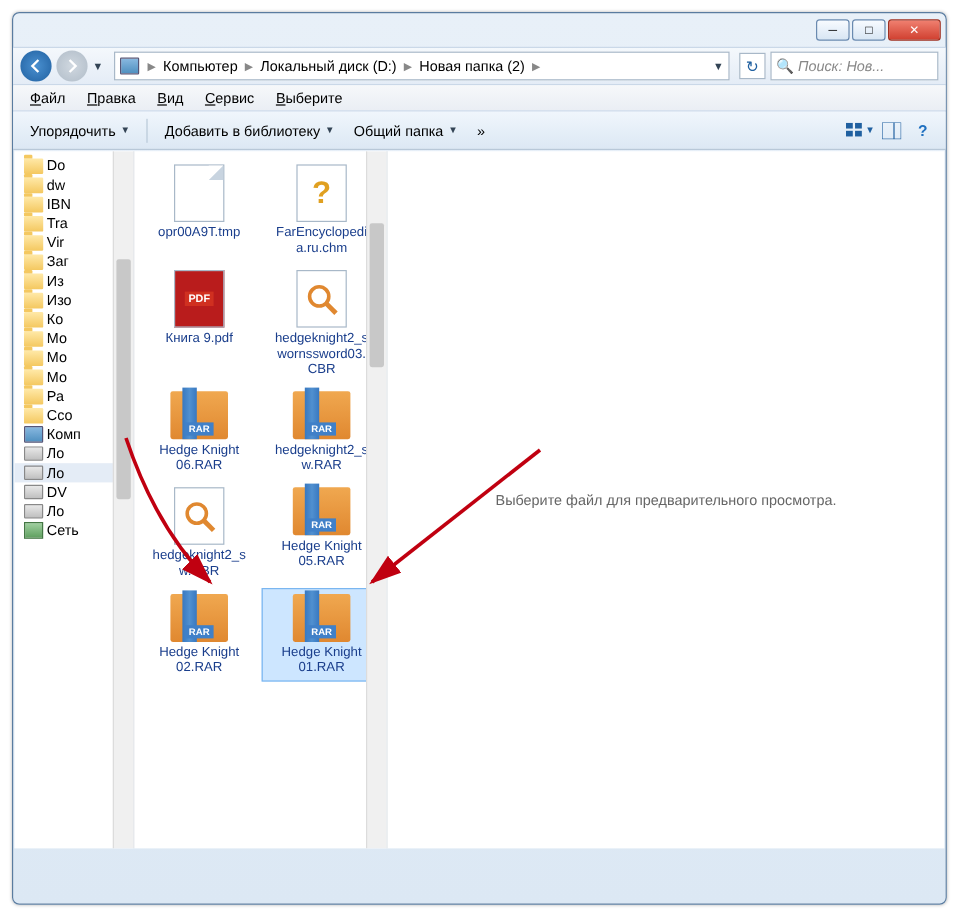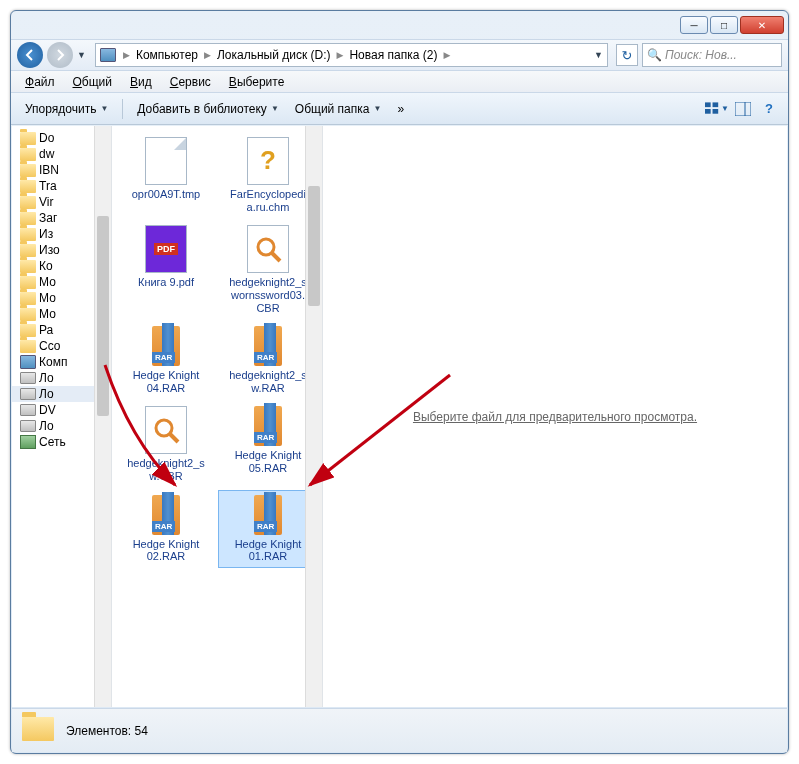--- a/index.html
+++ b/index.html
@@ -48,30 +48,30 @@
 
 .files { width:210px; position:relative; overflow:hidden; padding:6px 4px;}
 .files-scroll { position:absolute; right:0; top:0; width:17px; height:100%; background:#f0f0f0; border-left:1px solid #dcdcdc;}
 .files-scroll .thumb{ position:absolute; left:2px; right:2px; top:60px; height:120px; background:#c8c8c8; border-radius:2px;}
 .file-grid { display:grid; grid-template-columns: 1fr 1fr; gap:2px 2px; }
 .file-item { display:flex; flex-direction:column; align-items:center; padding:4px 2px; font-size:11px; text-align:center; color:#1a3e8c; cursor:pointer; border:1px solid transparent; line-height:1.15; }
 .file-item.selected { background:#cde6ff; border:1px solid #7ab6f0; }
 .fname { word-break:break-word; max-width:80px; }
 .icon-generic{width:42px;height:48px;background:#fff;border:1px solid #a8b8c8;position:relative;margin-bottom:3px;}
 .icon-generic::after{content:"";position:absolute;top:0;right:0;width:12px;height:12px;background:linear-gradient(135deg,#fff 48%,#c8d4e0 52%);}
-.icon-pdf{width:42px;height:48px;background:#6d28d9;border:1px solid #a8b8c8;position:relative;margin-bottom:3px;display:flex;align-items:center;justify-content:center;}
+.icon-pdf{width:42px;height:48px;background:#b91c1c;border:1px solid #a8b8c8;position:relative;margin-bottom:3px;display:flex;align-items:center;justify-content:center;}
 .icon-pdf .badge{background:#d03020;color:#fff;font-size:9px;font-weight:bold;padding:1px 3px;}
 .icon-help{width:42px;height:48px;background:#fff;border:1px solid #a8b8c8;position:relative;margin-bottom:3px;display:flex;align-items:center;justify-content:center;font-size:26px;color:#e0a020;font-weight:bold;}
 .icon-cbr{width:42px;height:48px;background:#fff;border:1px solid #a8b8c8;position:relative;margin-bottom:3px;display:flex;align-items:center;justify-content:center;}
 .icon-cbr svg{width:30px;height:30px;}
-.icon-rar{width:28px;height:40px;background:linear-gradient(#f0a850,#e08830);border-radius:2px;position:relative;margin-bottom:3px;display:flex;align-items:flex-end;}
+.icon-rar{width:48px;height:40px;background:linear-gradient(#f0a850,#e08830);border-radius:2px;position:relative;margin-bottom:3px;display:flex;align-items:flex-end;justify-content:center;}
 .icon-rar::before{content:"";position:absolute;left:10px;top:-3px;bottom:0;width:12px;background:linear-gradient(90deg,#3878c0,#5090d0,#3878c0);}
 .icon-rar .lbl{background:#4080c8;color:#fff;font-size:8px;padding:1px 3px;position:relative;z-index:1;margin-bottom:3px;font-weight:bold;}
 
-.preview { flex:1; border-left:1px solid #e0e4e8; display:flex; align-items:center; justify-content:center; font-size:12px; color:#666; padding:0 20px; text-align:center; position:relative;text-decoration:underline;}
+.preview { flex:1; border-left:1px solid #e0e4e8; display:flex; align-items:center; justify-content:center; font-size:12px; color:#666; padding:0 20px; text-align:center; position:relative;}
 
 .statusbar { position:absolute; bottom:1px; left:1px; right:1px; height:44px; background:linear-gradient(#f0f4f8,#e4ecf4); border-top:1px solid #cad8e8; display:flex; align-items:center; padding:0 10px; font-size:12px; gap:12px;}
 .status-icon { width:32px; height:28px; }
 .status-icon .folder-ico{width:32px;height:24px;}
 .status-icon .folder-ico::before{width:14px;height:5px;top:-5px;}
 
 .arrow { position:absolute; pointer-events:none; z-index:10; }
 .arrow svg { overflow:visible; }
 </style>
 </head>
@@ -111,21 +111,21 @@
     </div>
     <div class="bc-refresh">↻</div>
     <div class="searchbox">
       <span class="mag">🔍</span>
       <span>Поиск: Нов...</span>
     </div>
   </div>
 
   <div class="menubar">
     <div class="menu-item">Файл</div>
-    <div class="menu-item">Общий</div>
+    <div class="menu-item">Правка</div>
     <div class="menu-item">Вид</div>
     <div class="menu-item">Сервис</div>
     <div class="menu-item">Выберите</div>
   </div>
 
   <div class="toolbar">
     <div class="tool-btn">
       <span>Упорядочить</span>
         <span class="drop">▼</span>
     </div>
@@ -268,21 +268,21 @@
                 <circle cx="13" cy="13" r="8" fill="none" stroke="#e08830" stroke-width="3"></circle>
                 <line x1="19" y1="19" x2="27" y2="27" stroke="#e08830" stroke-width="4"></line>
               </svg>
             </div>
             <span class="fname">hedgeknight2_swornssword03.CBR</span>
           </div>
           <div class="file-item">
             <div class="icon-rar">
               <span class="lbl">RAR</span>
             </div>
-            <span class="fname">Hedge Knight 04.RAR</span>
+            <span class="fname">Hedge Knight 06.RAR</span>
           </div>
           <div class="file-item">
             <div class="icon-rar">
               <span class="lbl">RAR</span>
             </div>
             <span class="fname">hedgeknight2_sw.RAR</span>
           </div>
           <div class="file-item">
             <div class="icon-cbr">
               <svg viewBox="0 0 30 30">
@@ -313,26 +313,20 @@
         </div>
       <div class="files-scroll">
           <div class="thumb"></div>
         </div>
     </div>
     <div class="preview">
       <span>Выберите файл для предварительного просмотра.</span>
     </div>
   </div>
 
-  <div class="statusbar">
-    <div class="status-icon">
-        <div class="folder-ico"></div>
-      </div>
-    <span>Элементов: 54</span>
-  </div>
 
 </div>
 
 <div class="arrow" style="top:360px; left:90px;">
   <svg width="120" height="140">
       <defs>
         <marker id="ah1" markerWidth="10" markerHeight="10" refX="8" refY="3" orient="auto">
           <path d="M0,0 L0,6 L9,3 z" fill="#c00010"></path>
         </marker>
       </defs>

